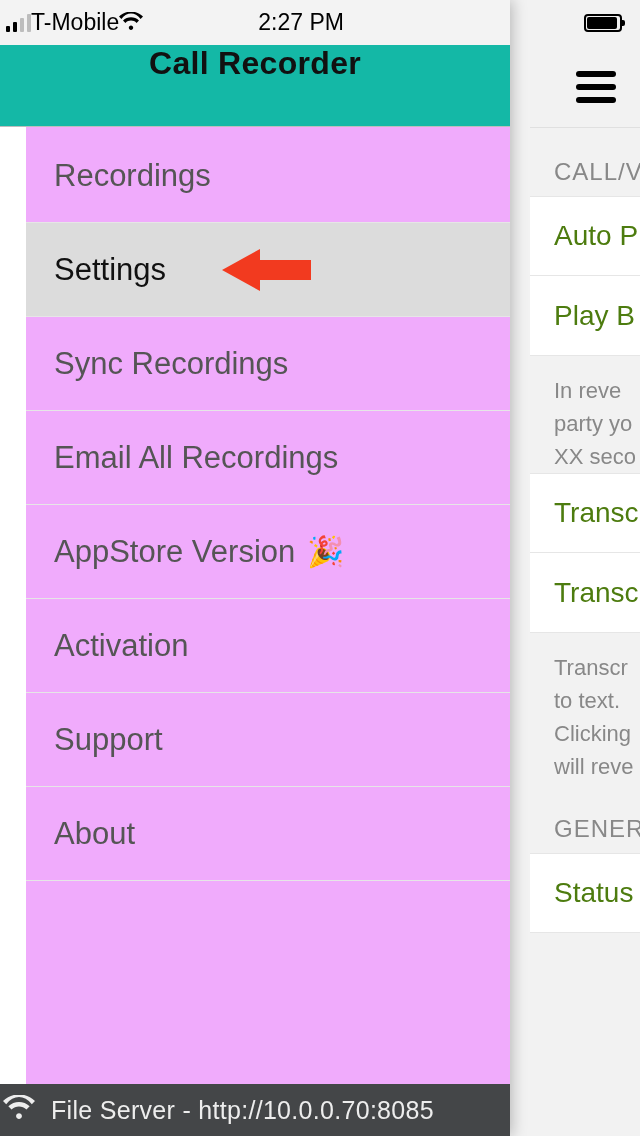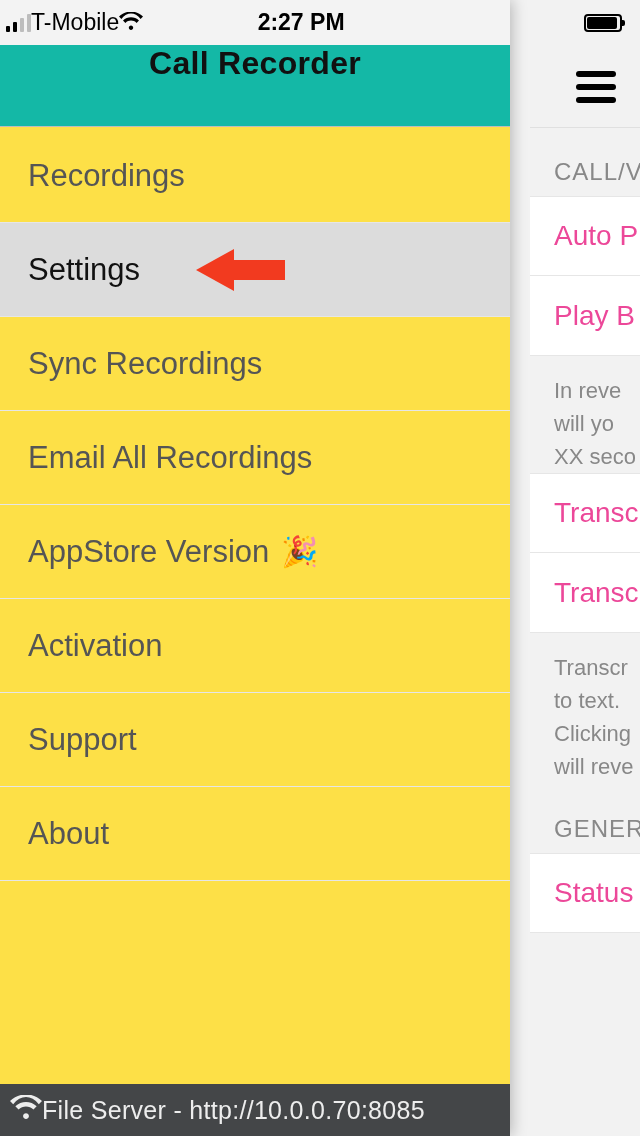--- a/index.html
+++ b/index.html
@@ -72,23 +72,24 @@
     }
     .navbar-title {
       font-size: 32px;
       font-weight: 700;
       color: #111;
       letter-spacing: 0.3px;
     }
 
     .menu {
       list-style: none;
-      background: #fde047;
+      background: #f0abfc;
       flex: 1;
       padding-top: 2px;
+      margin-left: 26px;
     }
     .menu li {
       padding: 0 28px;
       height: 94px;
       display: flex;
       align-items: center;
       font-size: 31px;
       font-weight: 400;
       color: #555;
       border-bottom: 1px solid #e6e6e6;
@@ -120,21 +121,22 @@
       width: 52px; height: 20px; background: #f23a1f; margin-left:-1px;
     }
 
     .footer {
       height: 52px;
       background: #444648;
       color: #ededed;
       font-size: 25px;
       display: flex;
       align-items: center;
-      padding-left: 10px;
+      padding-left: 3px;
+      gap: 16px;
       letter-spacing: 0.3px;
     }
 
     
     .right-pane {
       position: absolute;
       right: 0;
       top: 0;
       width: 640px;
       height: 100%;
@@ -153,21 +155,21 @@
     }
     .hamburger {
       display:flex; flex-direction:column; gap:7px; cursor:pointer;
     }
     .hamburger span { width:40px; height:6px; background:#000; border-radius:3px; }
     .rhint {
       color:#888; font-size:24px; padding:30px 8px 10px 24px; white-space:nowrap; letter-spacing:1px;
     }
     .rrow {
       background:#fff; height:80px; border-top:1px solid #e6e6e6; border-bottom:1px solid #e6e6e6;
-      display:flex; align-items:center; padding-left:24px; font-size:28px; color:#ec4899; white-space:nowrap;
+      display:flex; align-items:center; padding-left:24px; font-size:28px; color:#4d7c0f; white-space:nowrap;
     }
     .rrow + .rrow { border-top:none; }
     .rnote { color:#888; font-size:22px; padding:18px 0 0 24px; line-height:1.5; white-space:nowrap; }
   </style>
 </head>
 <body>
 
 <div class="right-pane">
   <div class="rstatus">
     <div class="battery">
@@ -179,21 +181,21 @@
       <span></span>
         <span></span>
         <span></span>
     </div>
   </div>
   <div class="rhint">CALL/V</div>
   <div class="rrow">Auto P</div>
   <div class="rrow">Play B</div>
   <div class="rnote">
     <div>In reve</div>
-    <div>will yo</div>
+    <div>party yo</div>
     <div>XX seco</div>
   </div>
   <div class="rrow">Transc</div>
   <div class="rrow">Transc</div>
   <div class="rnote">
     <div>Transcr</div>
     <div>to text.</div>
     <div>Clicking</div>
     <div>will reve</div>
   </div>
@@ -211,21 +213,21 @@
           <span class="b b3 dim"></span>
           <span class="b b4 dim"></span>
       </span>
       <span>T-Mobile</span>
       <span>
         <svg width="24" height="18" viewBox="0 0 24 18">
             <path d="M12 18c1.2 0 2.2-1 2.2-2.2S13.2 13.6 12 13.6s-2.2 1-2.2 2.2S10.8 18 12 18zM4 8.5c4.4-4.4 11.6-4.4 16 0l-2.4 2.4c-3.1-3.1-8.1-3.1-11.2 0L4 8.5zM0 4.5C6.6-2.1 17.4-2.1 24 4.5l-2.4 2.4C16-0.3 8-0.3 2.4 6.9L0 4.5z" fill="#000"></path>
           </svg>
       </span>
     </div>
-    <div style="font-weight:700;margin-left:29px;">2:27 PM</div>
+    <div style="font-weight:400;margin-left:29px;">2:27 PM</div>
     <div class="status-right" style="width:70px;"></div>
   </div>
 
   <div class="navbar">
     <span class="navbar-title">Call Recorder</span>
   </div>
 
   <ul class="menu">
     <li>
       <span>Recordings</span>

